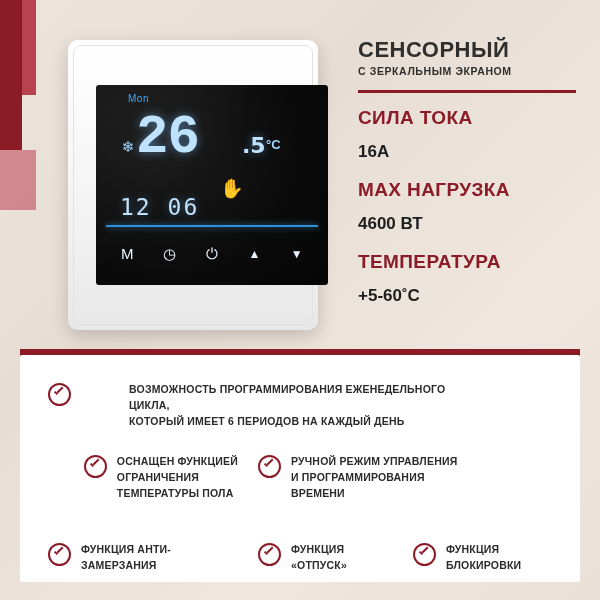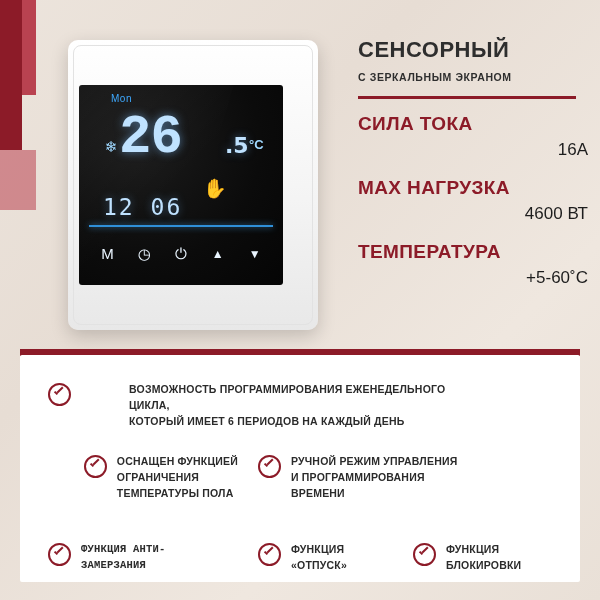--- a/index.html
+++ b/index.html
@@ -61,23 +61,23 @@
     position: absolute;
     left: 5px;
     top: 5px;
     right: 5px;
     bottom: 5px;
     border-radius: 8px;
     border: 1px solid #e2e2e2;
   }
   .screen {
     position: absolute;
-    left: 11px;
+    left: 28px;
     top: 45px;
-    width: 204px;
+    width: 232px;
     height: 200px;
     background: radial-gradient(circle at 30% 30%, #1b1b1b 0%, #0b0b0b 60%, #050505 100%);
     border-radius: 3px;
     overflow: hidden;
   }
   .screen .glare {
     position: absolute;
     left: -30px;
     top: -40px;
     width: 150px;
@@ -198,42 +198,41 @@
     font-size: 22px;
     font-weight: bold;
     letter-spacing: .5px;
     line-height: 1.1;
   }
   .hdr2 {
     color: #2e2e2e;
     font-size: 10.5px;
     font-weight: bold;
     letter-spacing: .6px;
-    margin-top: 9px;
+    margin-top: 3px;
   }
   .red-rule {
     width: 218px;
     height: 3px;
     background: #8c1b28;
     margin: 13px 0 14px 0;
   }
   .spec-title {
     color: #8c1b28;
     font-size: 19px;
     font-weight: bold;
     letter-spacing: .4px;
     line-height: 1.15;
   }
   .spec-value {
     color: #1d1d1d;
     font-size: 17px;
-    font-weight: normal;
-    margin-top: 5px;
+    font-weight: bold;
+    margin-top: 13px;
     margin-bottom: 17px;
-    text-align: right;
   }
   
   .features {
     position: absolute;
     left: 48px;
     top: 382px;
     right: 38px;
   }
   .feature {
     position: absolute;
@@ -274,21 +273,21 @@
     color: #2b2b2b;
     font-size: 10.5px;
     font-weight: bold;
     line-height: 1.5;
     letter-spacing: .2px;
     white-space: pre-line;
   }
   #f0 { left: 0; top: 0; width: 420px; gap: 48px; }
   #f1 { left: 0; top: 72px; width: 190px; justify-content: flex-end; }
   #f2 { left: 210px; top: 72px; width: 230px; }
-  #f3 { left: 0; top: 160px; width: 150px; font-family: Liberation Mono, monospace; }
+  #f3 { left: 0; top: 160px; width: 150px; }
   #f4 { left: 210px; top: 160px; width: 150px; }
   #f5 { left: 365px; top: 160px; width: 150px; }
 </style>
 </head>
 <body>
 
 <div class="page">
 
   <div class="bar bar-a"></div>
   <div class="bar bar-b"></div>

